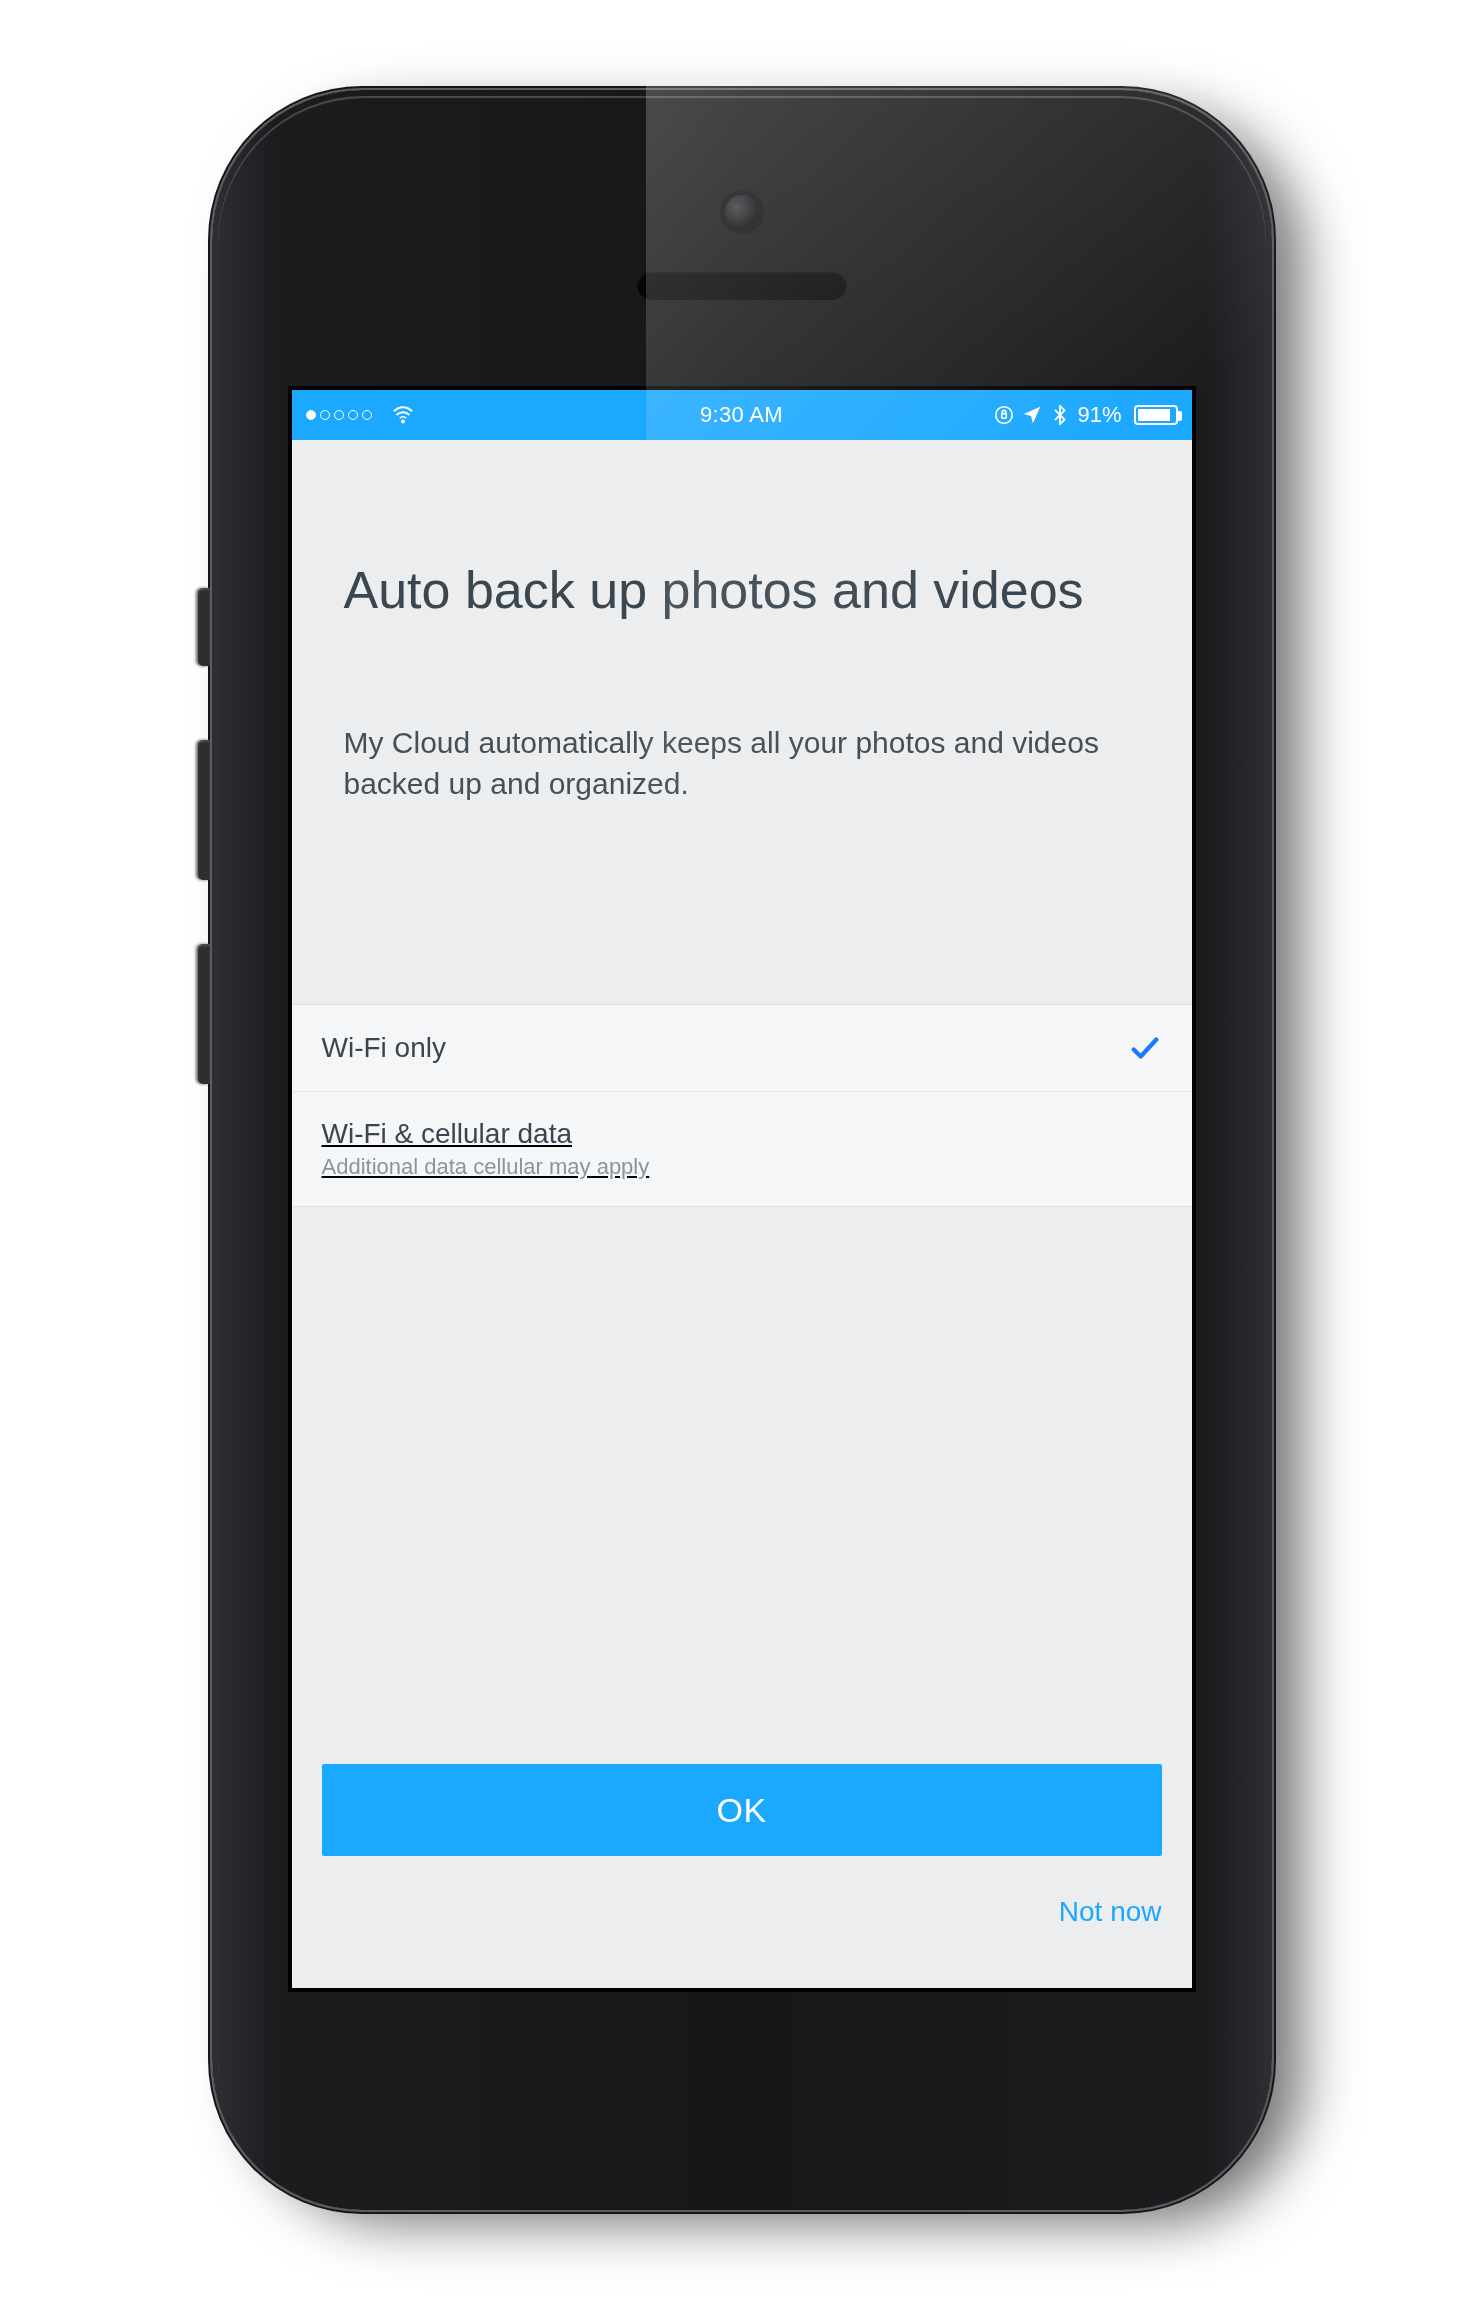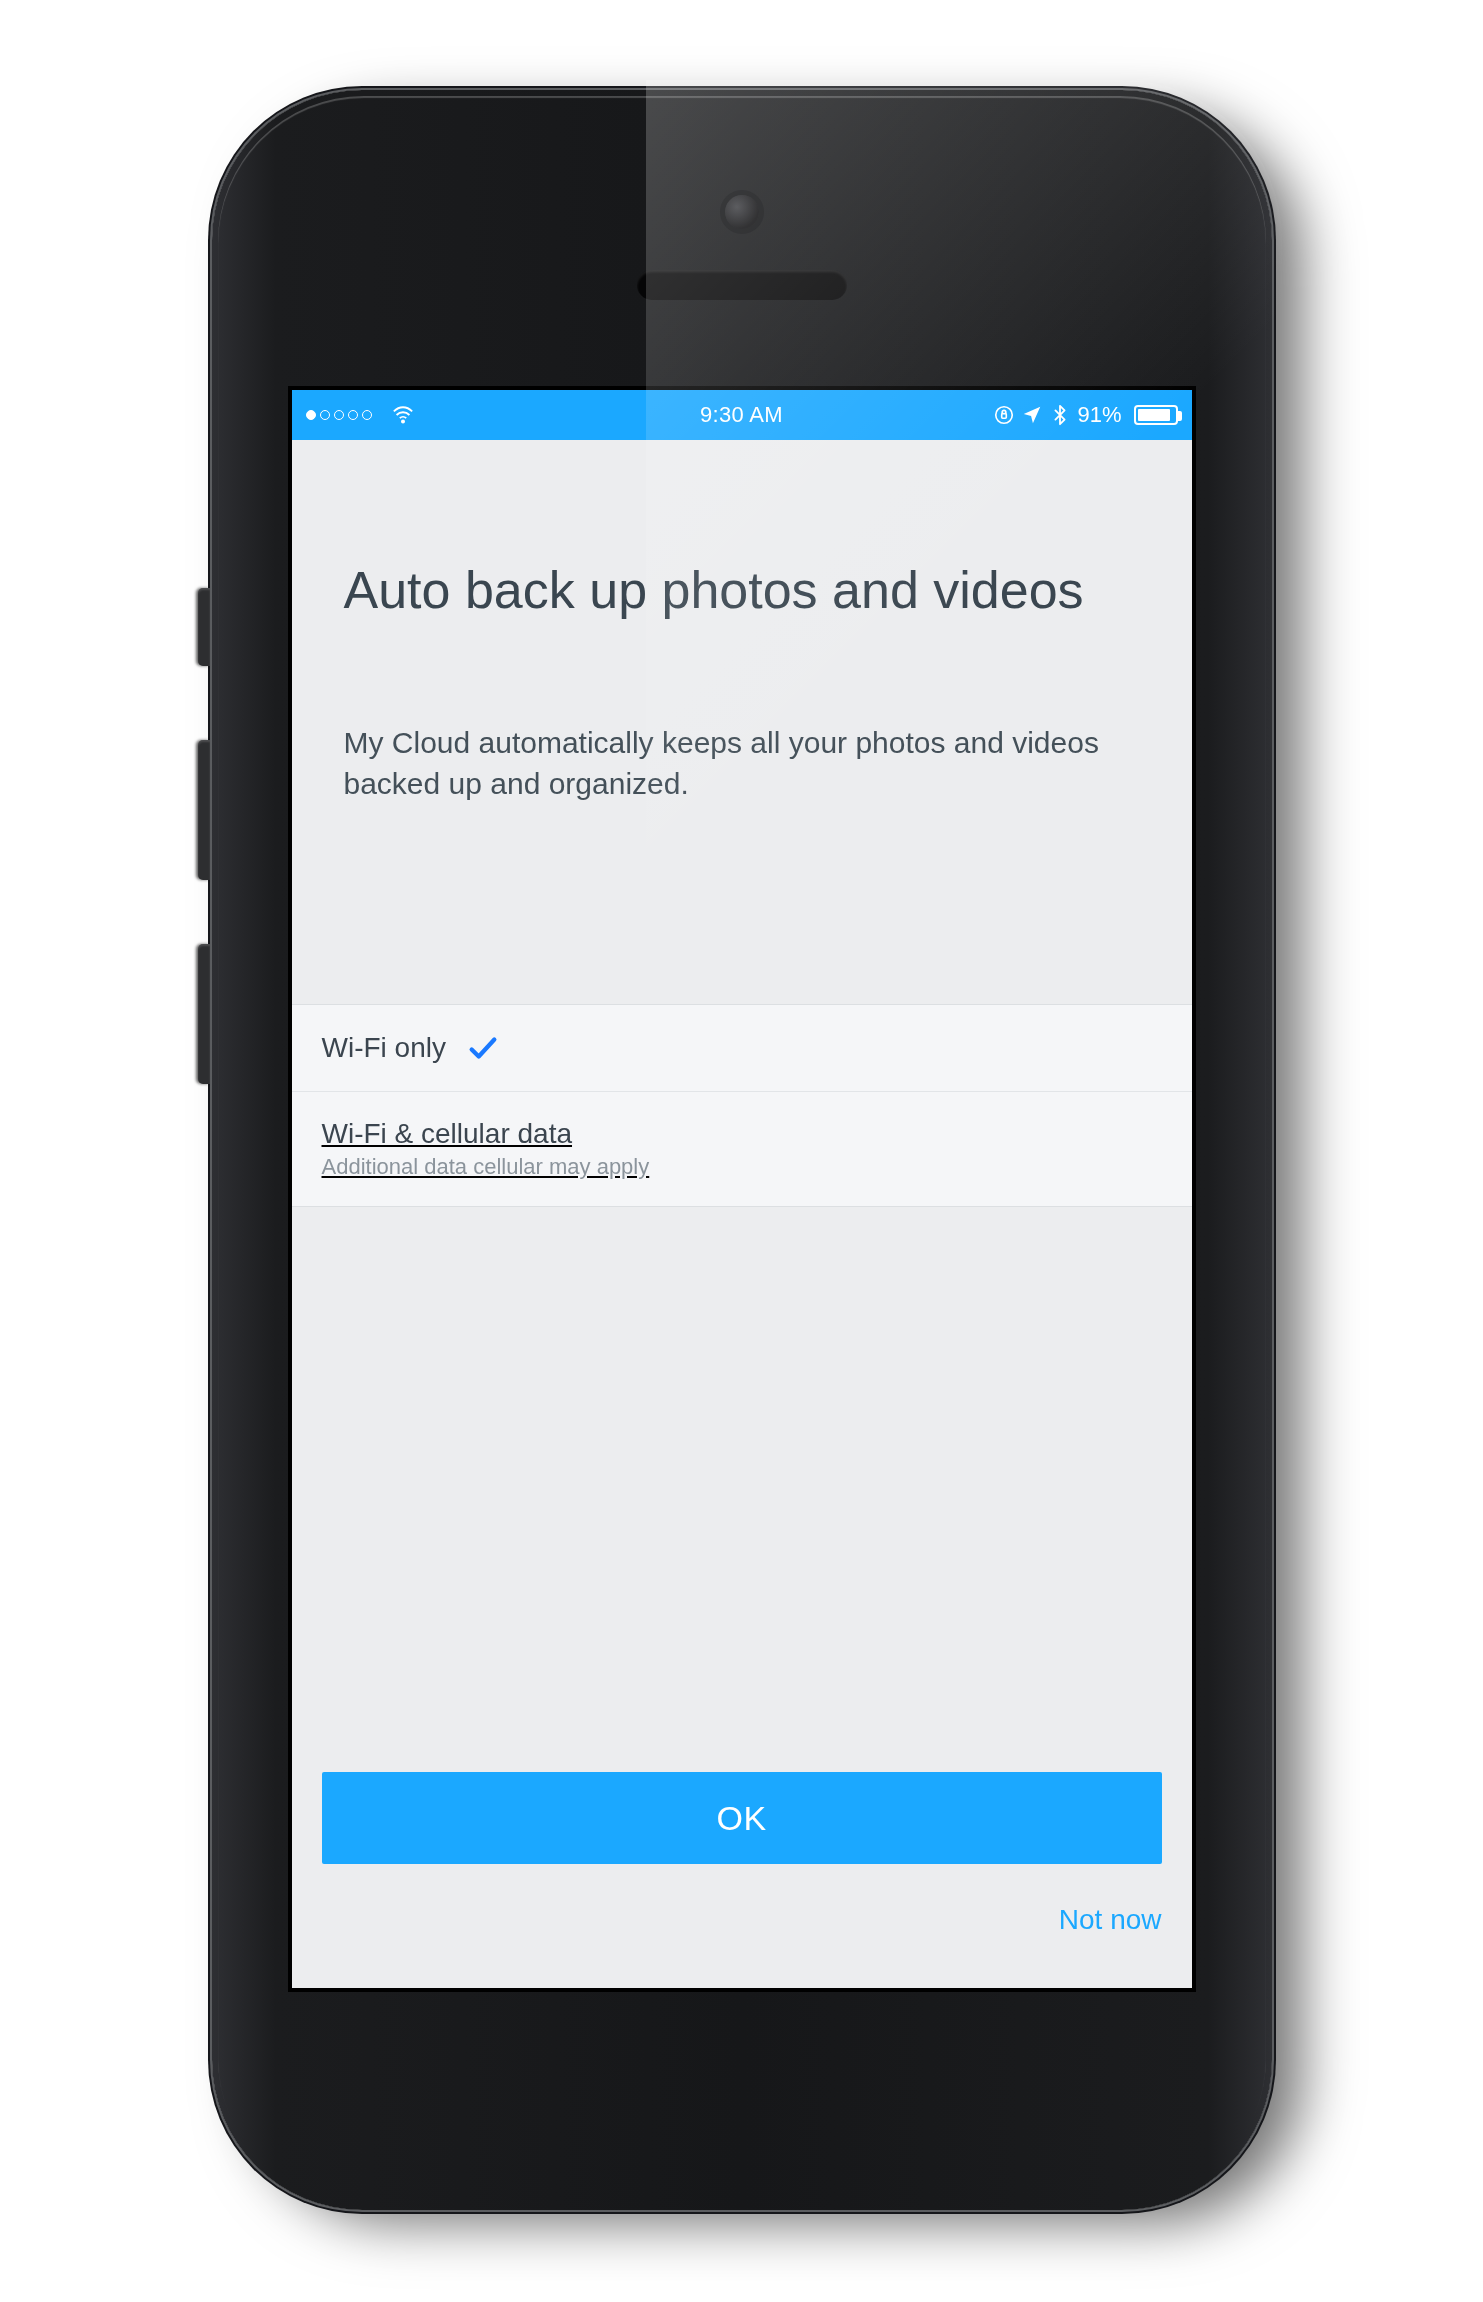--- a/index.html
+++ b/index.html
@@ -140,33 +140,33 @@
       color:#445059;
       font-weight:300;
     }
     .options{
       margin-top:200px;
       background:#f5f6f8;
       border-top:1px solid #dcdfe2;
       border-bottom:1px solid #dcdfe2;
     }
     .option{
-      display:flex;align-items:center;
+      display:flex;align-items:center;justify-content:space-between;
       padding:26px 30px;
       border-bottom:1px solid #e2e5e8;
       gap:20px;
     }
     .option:last-child{border-bottom:none;text-decoration:underline;}
     .opt-text .label{font-size:28px;color:#3b454f;font-weight:300;}
     .opt-text .sub{font-size:22px;color:#8b949c;margin-top:4px;font-weight:300;}
     .check-icon{color:#1a79ff;}
     .check-icon svg{display:block;}
     .footer{
       position:absolute;
-      left:0;right:0;bottom:0;
+      left:0;right:0;bottom:8px;
       padding:0 30px 52px 30px;
     }
     .ok-button{
       width:100%;
       height:92px;
       display:flex;align-items:center;justify-content:center;
       background:#1ba8ff;
       color:#fff;
       font-size:34px;
       font-weight:300;

